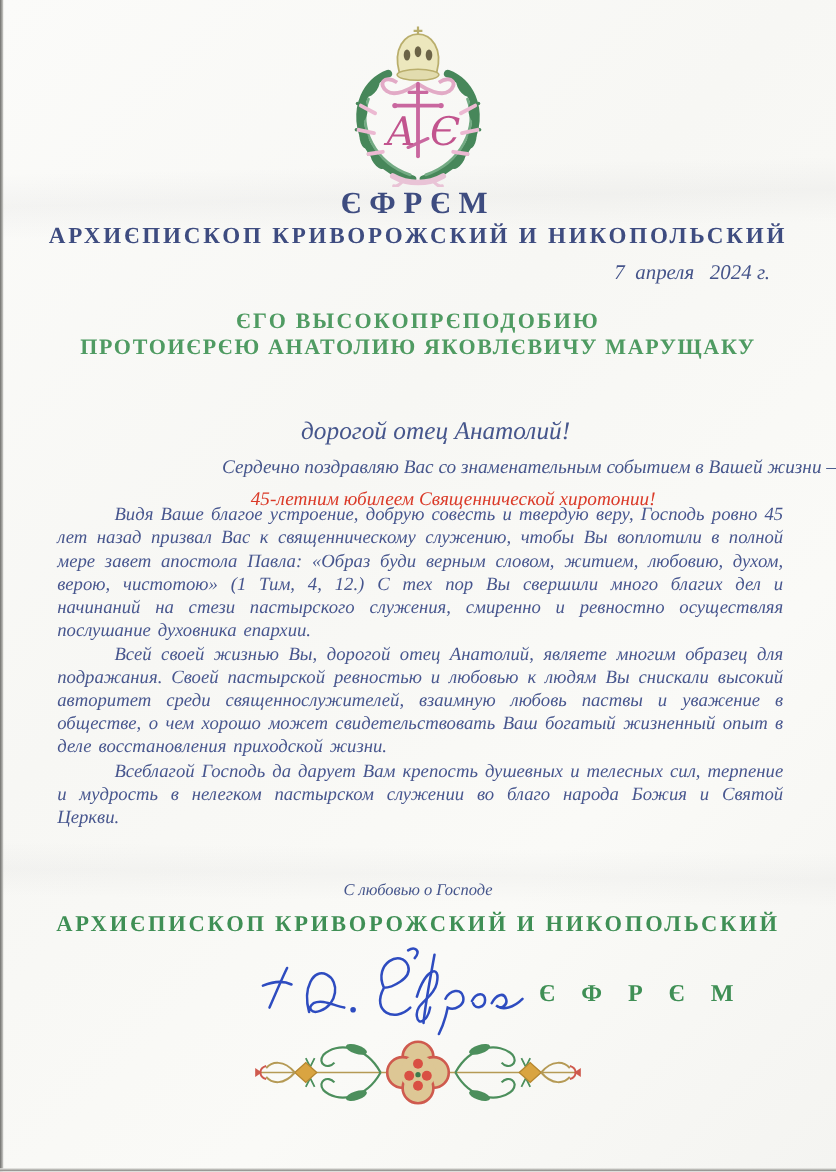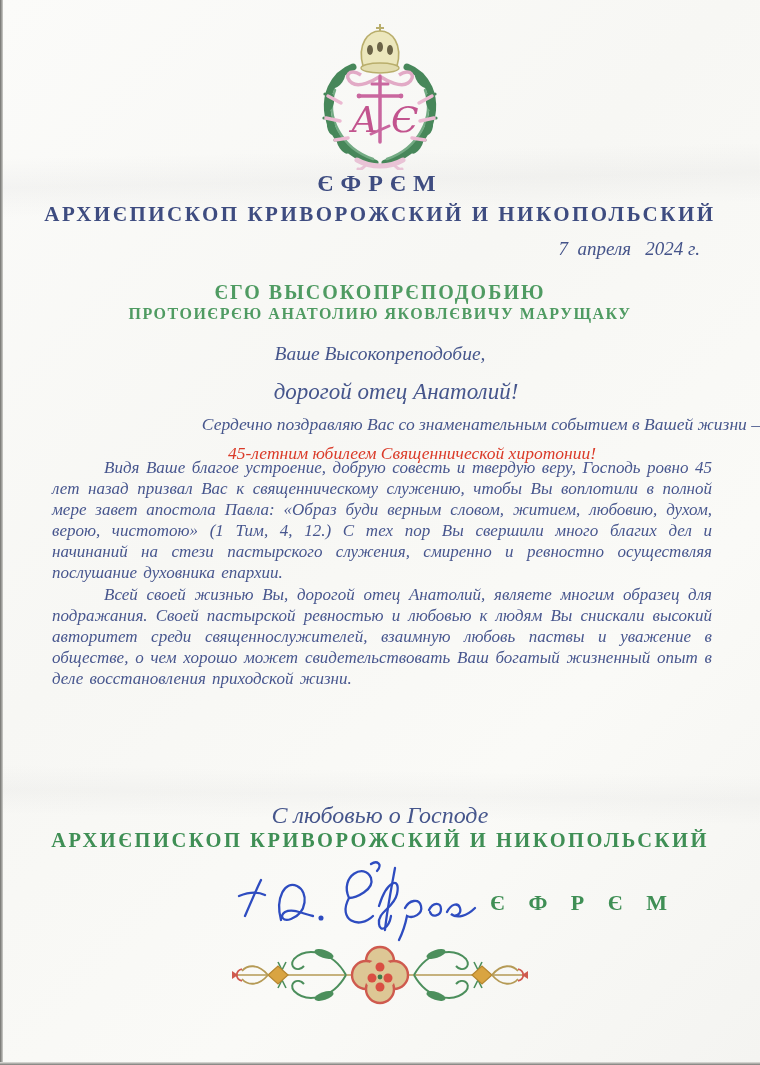--- a/index.html
+++ b/index.html
@@ -11,42 +11,42 @@
   .page::before{content:''; position:absolute; left:0; top:0; bottom:0; width:3px;
     background:linear-gradient(90deg,#6f6f6c,#cfcfcb); z-index:5;}
   .page::after{content:''; position:absolute; left:0; right:0; bottom:0; height:3px;
     background:linear-gradient(0deg,#7a7a76,#e3e3df); z-index:5;}
   .crease1{position:absolute; left:0; top:150px; width:100%; height:60px; transform:rotate(-1.2deg);
     background:linear-gradient(180deg,rgba(0,0,0,0) 0%,rgba(120,120,130,0.05) 50%,rgba(0,0,0,0) 100%);}
   .crease2{position:absolute; left:0; top:770px; width:100%; height:50px; transform:rotate(0.8deg);
     background:linear-gradient(180deg,rgba(0,0,0,0) 0%,rgba(120,120,130,0.045) 50%,rgba(0,0,0,0) 100%);}
   .crest{position:absolute; top:20px; left:50%; transform:translateX(-50%);}
   .hdr-title{position:absolute; top:170px; left:0; width:100%; text-align:center;
-    color:#3e4c80; font-weight:bold; font-size:24px; letter-spacing:7px;}
+    color:#3e4c80; font-weight:bold; font-size:28px; letter-spacing:7px;}
   .hdr-sub{position:absolute; top:202px; left:0; width:100%; text-align:center;
     color:#3e4c80; font-weight:bold; font-size:21px; letter-spacing:2.5px;}
   .date{position:absolute; top:238px; right:60px; color:#45548a; font-style:italic;
     font-size:19px; white-space:pre;}
   .rec1{position:absolute; top:281px; left:0; width:100%; text-align:center;
     color:#4f9b62; font-weight:bold; font-size:20px; letter-spacing:2px;}
   .rec2{position:absolute; top:305px; left:0; width:100%; text-align:center;
-    color:#4f9b62; font-weight:bold; font-size:16px; letter-spacing:1.5px;}
+    color:#4f9b62; font-weight:bold; font-size:20px; letter-spacing:1.5px;}
   .sal1{position:absolute; top:343px; left:0; width:100%; text-align:center;
     color:#46568c; font-style:italic; font-size:19.5px;}
   .sal2{position:absolute; top:379px; left:16px; width:100%; text-align:center;
     color:#46568c; font-style:italic; font-size:23px;}
   .intro{position:absolute; top:414px; left:0; width:100%; text-align:right;
     color:#46568c; font-style:italic; font-size:17.5px;}
   .highlight{position:absolute; top:443px; left:0; width:100%; text-align:center;
     color:#da3a28; font-style:italic; font-size:17.5px;padding-left:32px;}
   .bodytext{position:absolute; top:457px; left:52px; right:48px; color:#47568e;
     font-style:italic; font-size:17px; line-height:21px; text-align:justify; word-spacing:2px;}
   .bodytext p{margin:0 0 1px 0; text-indent:52px;}
   .vale{position:absolute; top:802px; left:0; width:100%; text-align:center;
-    color:#46568c; font-style:italic; font-size:24px;}
+    color:#46568c; font-style:italic; font-size:15px;}
   .closing-title{position:absolute; top:829px; left:0; width:100%; text-align:center;
     color:#3f8f55; font-weight:bold; font-size:20.5px; letter-spacing:2.5px;}
   .sigrow{position:absolute; top:858px; left:0; width:100%; height:85px;padding-left:42px;}
   .sig-svg{position:absolute; left:225px; top:0;}
   .sig-name{position:absolute; left:490px; top:32px; color:#3f8f55; font-weight:bold;
     font-size:22px; letter-spacing:9px;}
   .ornament{position:absolute; top:938px; left:50%; transform:translateX(-50%);}
 </style>
 </head>
 <body>
@@ -114,29 +114,29 @@
     <text x="96" y="112" font-family="DejaVu Serif, serif" font-style="italic" font-size="36" fill="#c2548e">Є</text>
   </svg>
 
   <div class="hdr-title">ЄФРЄМ</div>
   <div class="hdr-sub">АРХИЄПИСКОП КРИВОРОЖСКИЙ И НИКОПОЛЬСКИЙ</div>
   <div class="date">7  апреля   2024 г.</div>
 
   <div class="rec1">ЄГО ВЫСОКОПРЄПОДОБИЮ</div>
   <div class="rec2">ПРОТОИЄРЄЮ АНАТОЛИЮ ЯКОВЛЄВИЧУ МАРУЩАКУ</div>
 
-  <div class="sal1">Ваше Высокопреподобие,</div>
   <div class="sal2">дорогой отец Анатолий!</div>
 
   <div class="intro">Сердечно поздравляю Вас со знаменательным событием в Вашей жизни –</div>
   <div class="highlight">45-летним юбилеем Священнической хиротонии!</div>
 
   <div class="bodytext">
     <p>Видя Ваше благое устроение, добрую совесть и твердую веру, Господь ровно 45 лет назад призвал Вас к священническому служению, чтобы Вы воплотили в полной мере завет апостола Павла: «Образ буди верным словом, житием, любовию, духом, верою, чистотою» (1 Тим, 4, 12.) С тех пор Вы свершили много благих дел и начинаний на стези пастырского служения, смиренно и ревностно осуществляя послушание духовника епархии.</p>
     <p>Всей своей жизнью Вы, дорогой отец Анатолий, являете многим образец для подражания. Своей пастырской ревностью и любовью к людям Вы снискали высокий авторитет среди священнослужителей, взаимную любовь паствы и уважение в обществе, о чем хорошо может свидетельствовать Ваш богатый жизненный опыт в деле восстановления приходской жизни.</p>
+    <p>Всеблагой Господь да дарует Вам крепость душевных и телесных сил, терпение и мудрость в нелегком пастырском служении во благо народа Божия и Святой Церкви.</p>
   </div>
 
   <div class="vale">С  любовью о Господе</div>
   <div class="closing-title">АРХИЄПИСКОП КРИВОРОЖСКИЙ И НИКОПОЛЬСКИЙ</div>
 
   <div class="sigrow">
     <svg class="sig-svg" width="260" height="85" viewBox="0 0 260 85">
       <g fill="none" stroke="#2e4cc0" stroke-width="2.3" stroke-linecap="round">
         <path d="M20,58 C26,44 32,30 36,22"></path>
         <path d="M14,38 C24,34 32,33 40,37"></path>

